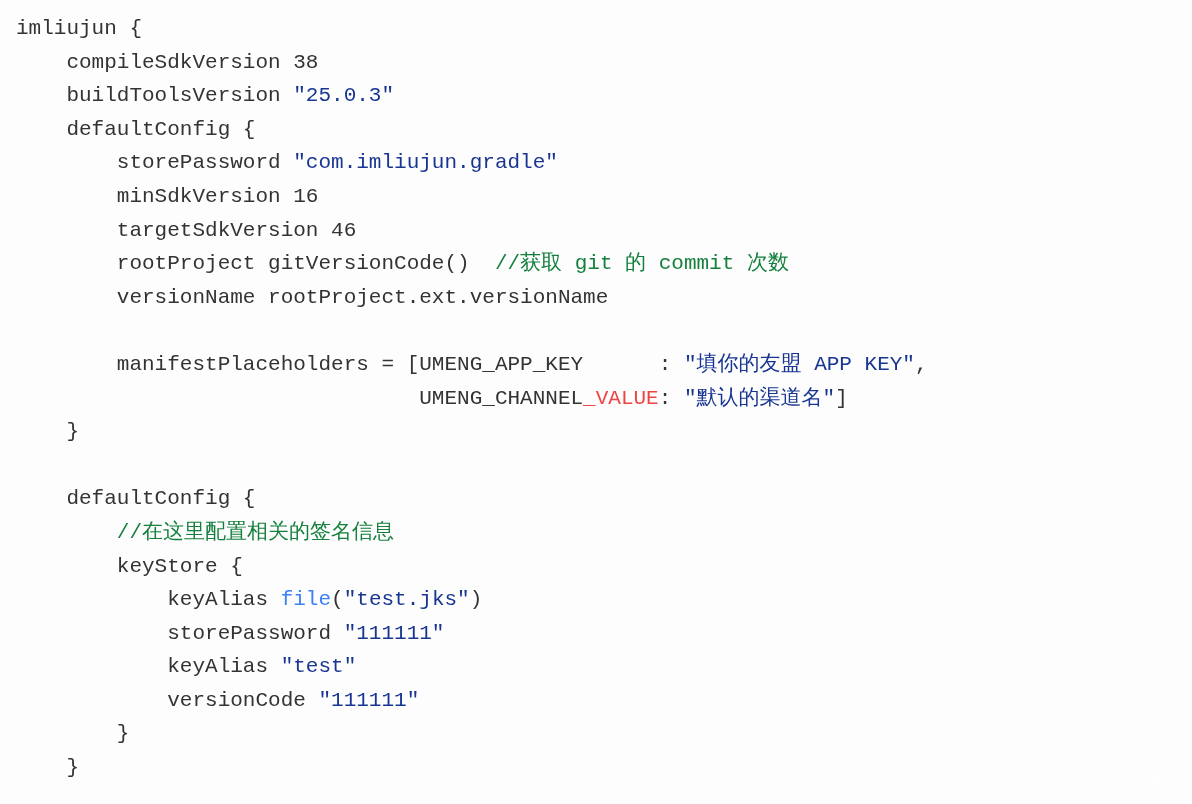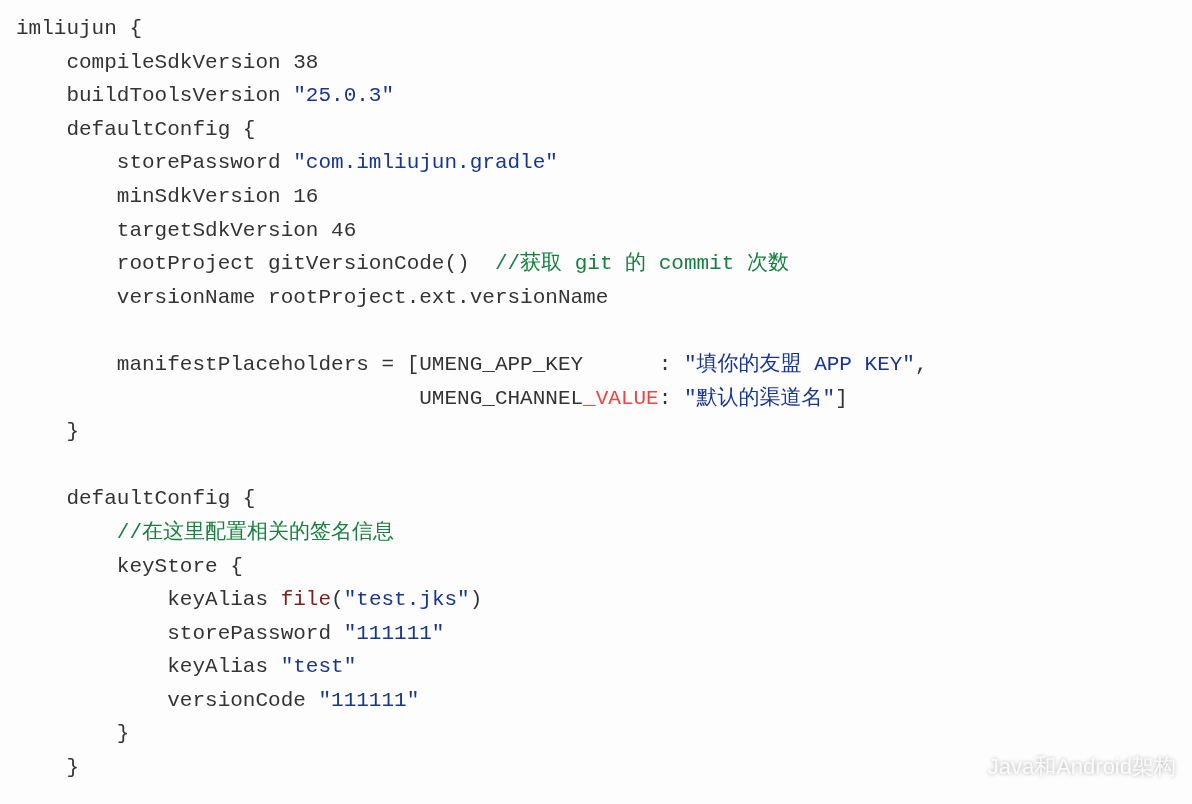--- a/index.html
+++ b/index.html
@@ -9,21 +9,21 @@
     font-size: 21px;
     line-height: 1.6;
     color: #333;
   }
   .code-block {
     padding: 12px 16px;
     white-space: pre;
   }
   .tok-string  { color: #183691; }   
   .tok-comment { color: #15803d; }   
-  .tok-builtin { color: #7f1d1d; }   
+  .tok-builtin { color: #3b82f6; }   
   .tok-error   { color: #ef4444; }   
   .watermark {
     position: fixed;
     right: 16px;
     bottom: 20px;
     display: flex;
     align-items: center;
     gap: 10px;
     color: rgba(255,255,255,0.9);
     text-shadow: 0 0 4px rgba(0,0,0,0.6);
@@ -68,14 +68,13 @@
 <span><span>        keyStore {</span></span>
 <span><span>            keyAlias </span><span class="tok-builtin">file</span><span>(</span><span class="tok-string">"test.jks"</span><span>)</span></span>
 <span><span>            storePassword </span><span class="tok-string">"111111"</span></span>
 <span><span>            keyAlias </span><span class="tok-string">"test"</span></span>
 <span><span>            versionCode </span><span class="tok-string">"111111"</span></span>
 <span><span>        }</span></span>
 <span><span>    }</span></span></div>
 
 <div class="watermark">
   <span class="bubble"></span>
-  <span>Java和Android架构</span>
 </div>
 
 </body></html>

